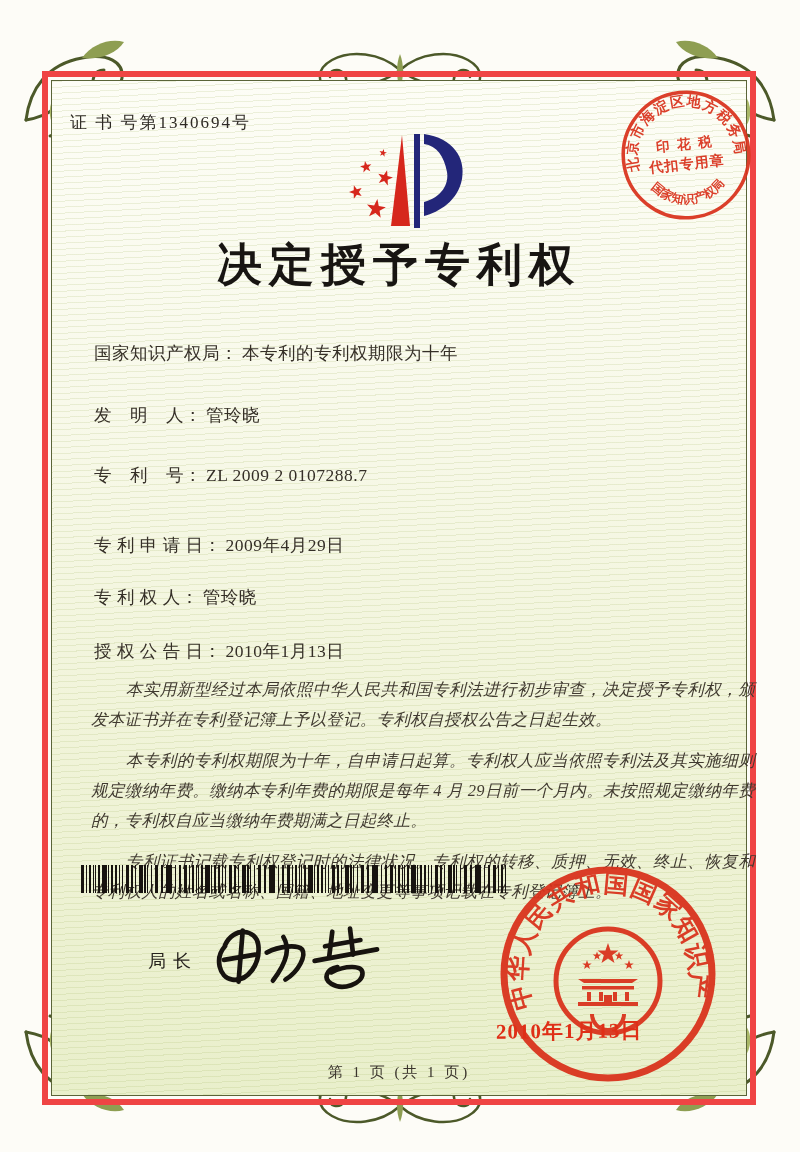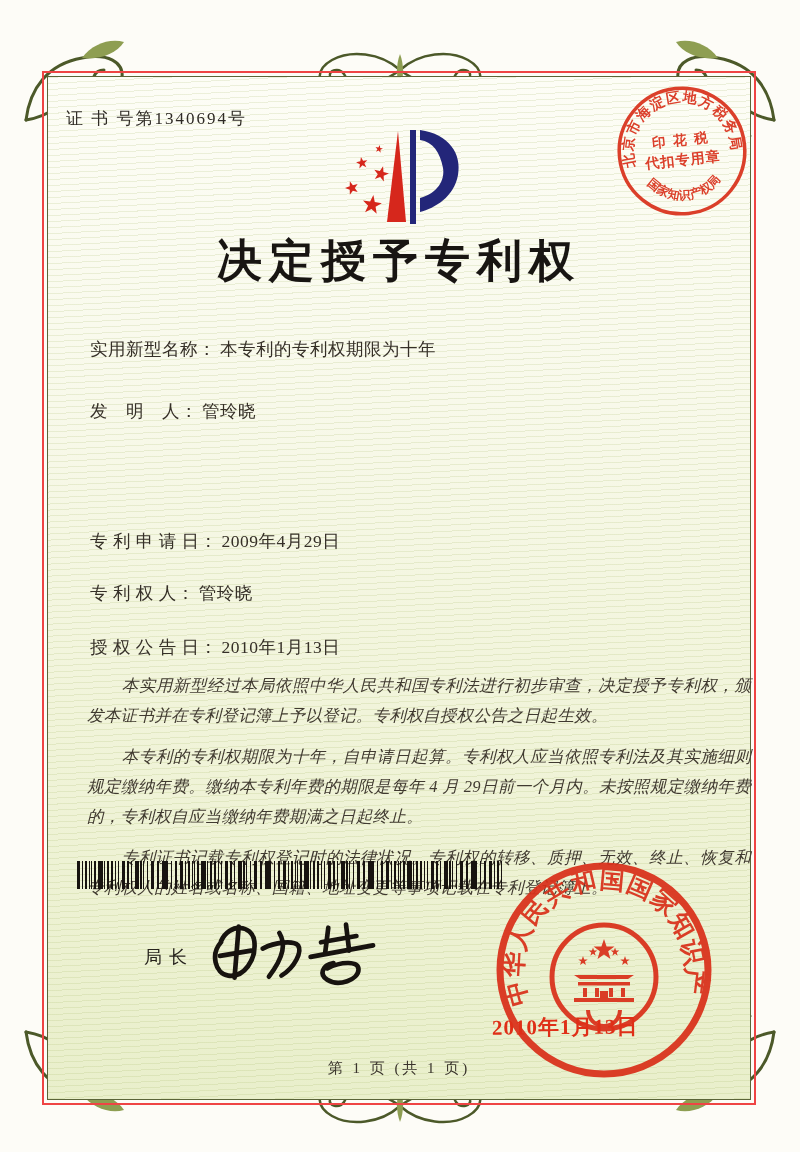--- a/index.html
+++ b/index.html
@@ -7,21 +7,21 @@
     width:800px;height:1152px;
     background:#fdfcf7;
     font-family:"Liberation Serif","DejaVu Serif",serif;
     position:relative;overflow:hidden;
     color:#35302a;
   }
   .page{position:absolute;inset:0;}
   
   .paper{
     position:absolute;left:42px;top:71px;width:714px;height:1034px;
-    border:2px solid #ef4444;
+    border:6px solid #ef4444;
     box-sizing:border-box;
   }
   .paper-inner{
     position:absolute;inset:3px;
     border:1px solid #5a6438;
     background:
       repeating-linear-gradient(177deg, rgba(158,178,92,0.18) 0 1px, rgba(255,255,255,0) 1px 6px),
       linear-gradient(180deg,#fdfdf6 0%,#f8f9ea 32%,#f1f4da 62%,#e9efcb 100%);
   }
   
@@ -186,24 +186,27 @@
       <text x="65" y="59" text-anchor="middle" fill="#d9301a" font-size="13" font-weight="bold" letter-spacing="2">印 花 税</text>
       <text x="65" y="78" text-anchor="middle" fill="#d9301a" font-size="13.5" font-weight="bold" letter-spacing="1">代扣专用章</text>
       <text fill="#d9301a" font-size="11.5" font-weight="bold">
         <textPath href="#taxBottom" startOffset="2" textLength="80">国家知识产权局</textPath>
       </text>
     </svg>
 
     <div class="cert-title">决定授予专利权</div>
 
     <div class="field" style="top:264px">
-      <span class="lbl">实用新型名称：</span><span>本专利的专利权期限为十年</span>
+      <span class="lbl">国家知识产权局：</span><span>本专利的专利权期限为十年</span>
     </div>
     <div class="field" style="top:326px">
       <span class="lbl">发　明　人：</span><span>管玲晓</span>
+    </div>
+    <div class="field" style="top:386px">
+      <span class="lbl">专　利　号：</span><span>ZL 2009 2 0107288.7</span>
     </div>
     <div class="field" style="top:456px">
       <span class="lbl">专 利 申 请 日：</span><span>2009年4月29日</span>
     </div>
     <div class="field" style="top:508px">
       <span class="lbl">专 利 权 人：</span><span>管玲晓</span>
     </div>
     <div class="field" style="top:562px">
       <span class="lbl">授 权 公 告 日：</span><span>2010年1月13日</span>
     </div>

